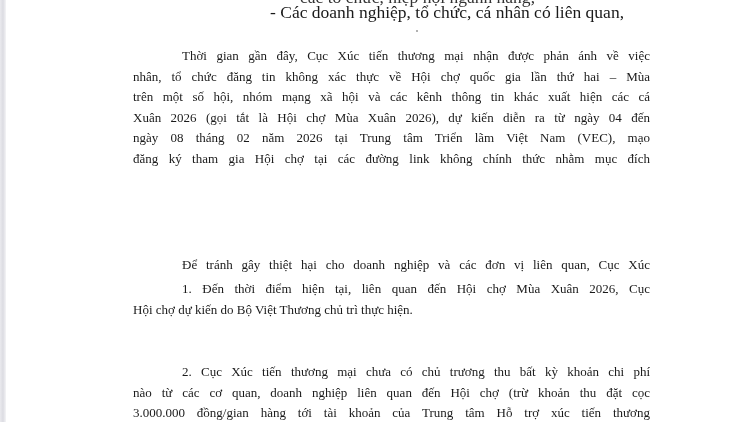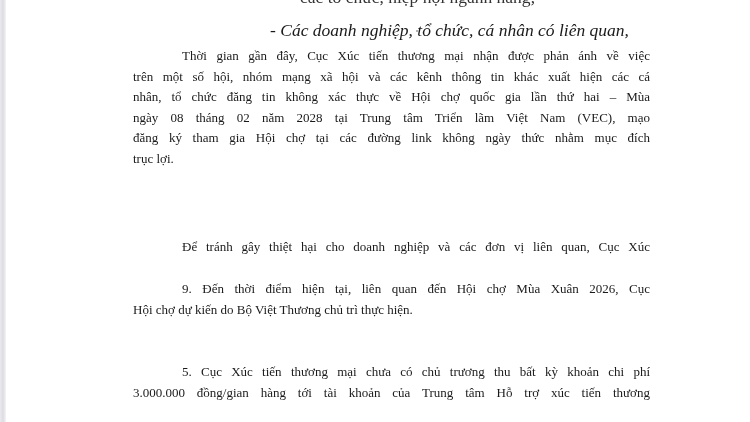--- a/index.html
+++ b/index.html
@@ -16,65 +16,66 @@
     }
     .page {
       position: absolute; left: 0; top: 0; width: 750px; height: 422px;
     }
     .top-partial {
       position: absolute; left: 300px; top: -13px;
       font-size: 17.5px; color: #333;
       white-space: nowrap;
     }
     .recipient {
-      position: absolute; left: 270px; top: 20px;
-      font-size: 17.5px; white-space: nowrap; font-style: italic;
+      position: absolute; left: 270px; top: 2px;
+      font-size: 17.5px; white-space: nowrap;
     }
     .para {
       position: absolute; left: 133px; width: 517px;
       font-size: 13px; line-height: 20.6px;
       text-align: justify;
       margin: 0;
     }
     .para .ln { display: block; white-space: nowrap; text-align-last: justify; }
     .para .ln.last { text-align-last: left; }
     .indent { padding-left: 49px; }
     .p1 { top: 46px; }
-    .p2 { top: 237px; }
+    .p2 { top: 255px; }
     .p3 { top: 279px; }
     .p4 { top: 362px; }
     .speck { position: absolute; width: 2px; height: 2px; background: #999; border-radius: 1px; }
   </style>
 </head>
 <body>
 
 <div class="page">
   <div class="left-edge"></div>
 
   <div class="top-partial">các tổ chức, hiệp hội ngành hàng;</div>
   <div class="recipient">- Các doanh nghiệp, tổ chức, cá nhân có liên quan,</div>
 
   <span class="speck" style="left:416px;top:30px;"></span>
 
   <div class="para p1">
     <span class="ln indent">Thời gian gần đây, Cục Xúc tiến thương mại nhận được phản ánh về việc</span>
+    <span class="ln">nhân, tổ chức đăng tin không xác thực về Hội chợ quốc gia lần thứ hai – Mùa</span>
     <span class="ln">trên một số hội, nhóm mạng xã hội và các kênh thông tin khác xuất hiện các cá</span>
-    <span class="ln">nhân, tổ chức đăng tin không xác thực về Hội chợ quốc gia lần thứ hai – Mùa</span>
-    <span class="ln">ngày 08 tháng 02 năm 2028 tại Trung tâm Triển lãm Việt Nam (VEC), mạo</span>
-    <span class="ln">đăng ký tham gia Hội chợ tại các đường link không ngày thức nhằm mục đích</span>
-    <span class="ln last">trục lợi.</span>
+    <span class="ln">Xuân 2026 (gọi tắt là Hội chợ Mùa Xuân 2026), dự kiến diễn ra từ ngày 04 đến</span>
+    <span class="ln">ngày 08 tháng 02 năm 2026 tại Trung tâm Triển lãm Việt Nam (VEC), mạo</span>
+    <span class="ln">đăng ký tham gia Hội chợ tại các đường link không chính thức nhằm mục đích</span>
   </div>
 
   <div class="para p2">
     <span class="ln indent">Để tránh gây thiệt hại cho doanh nghiệp và các đơn vị liên quan, Cục Xúc</span>
   </div>
 
   <div class="para p3">
-    <span class="ln indent">9. Đến thời điểm hiện tại, liên quan đến Hội chợ Mùa Xuân 2026, Cục</span>
+    <span class="ln indent">1. Đến thời điểm hiện tại, liên quan đến Hội chợ Mùa Xuân 2026, Cục</span>
     <span class="ln last">Hội chợ dự kiến do Bộ Việt Thương chủ trì thực hiện.</span>
   </div>
 
   <div class="para p4">
-    <span class="ln indent">5. Cục Xúc tiến thương mại chưa có chủ trương thu bất kỳ khoản chi phí</span>
+    <span class="ln indent">2. Cục Xúc tiến thương mại chưa có chủ trương thu bất kỳ khoản chi phí</span>
+    <span class="ln">nào từ các cơ quan, doanh nghiệp liên quan đến Hội chợ (trừ khoản thu đặt cọc</span>
     <span class="ln">3.000.000 đồng/gian hàng tới tài khoản của Trung tâm Hỗ trợ xúc tiến thương</span>
 
   </div>
 </div>
 
 </body></html>

